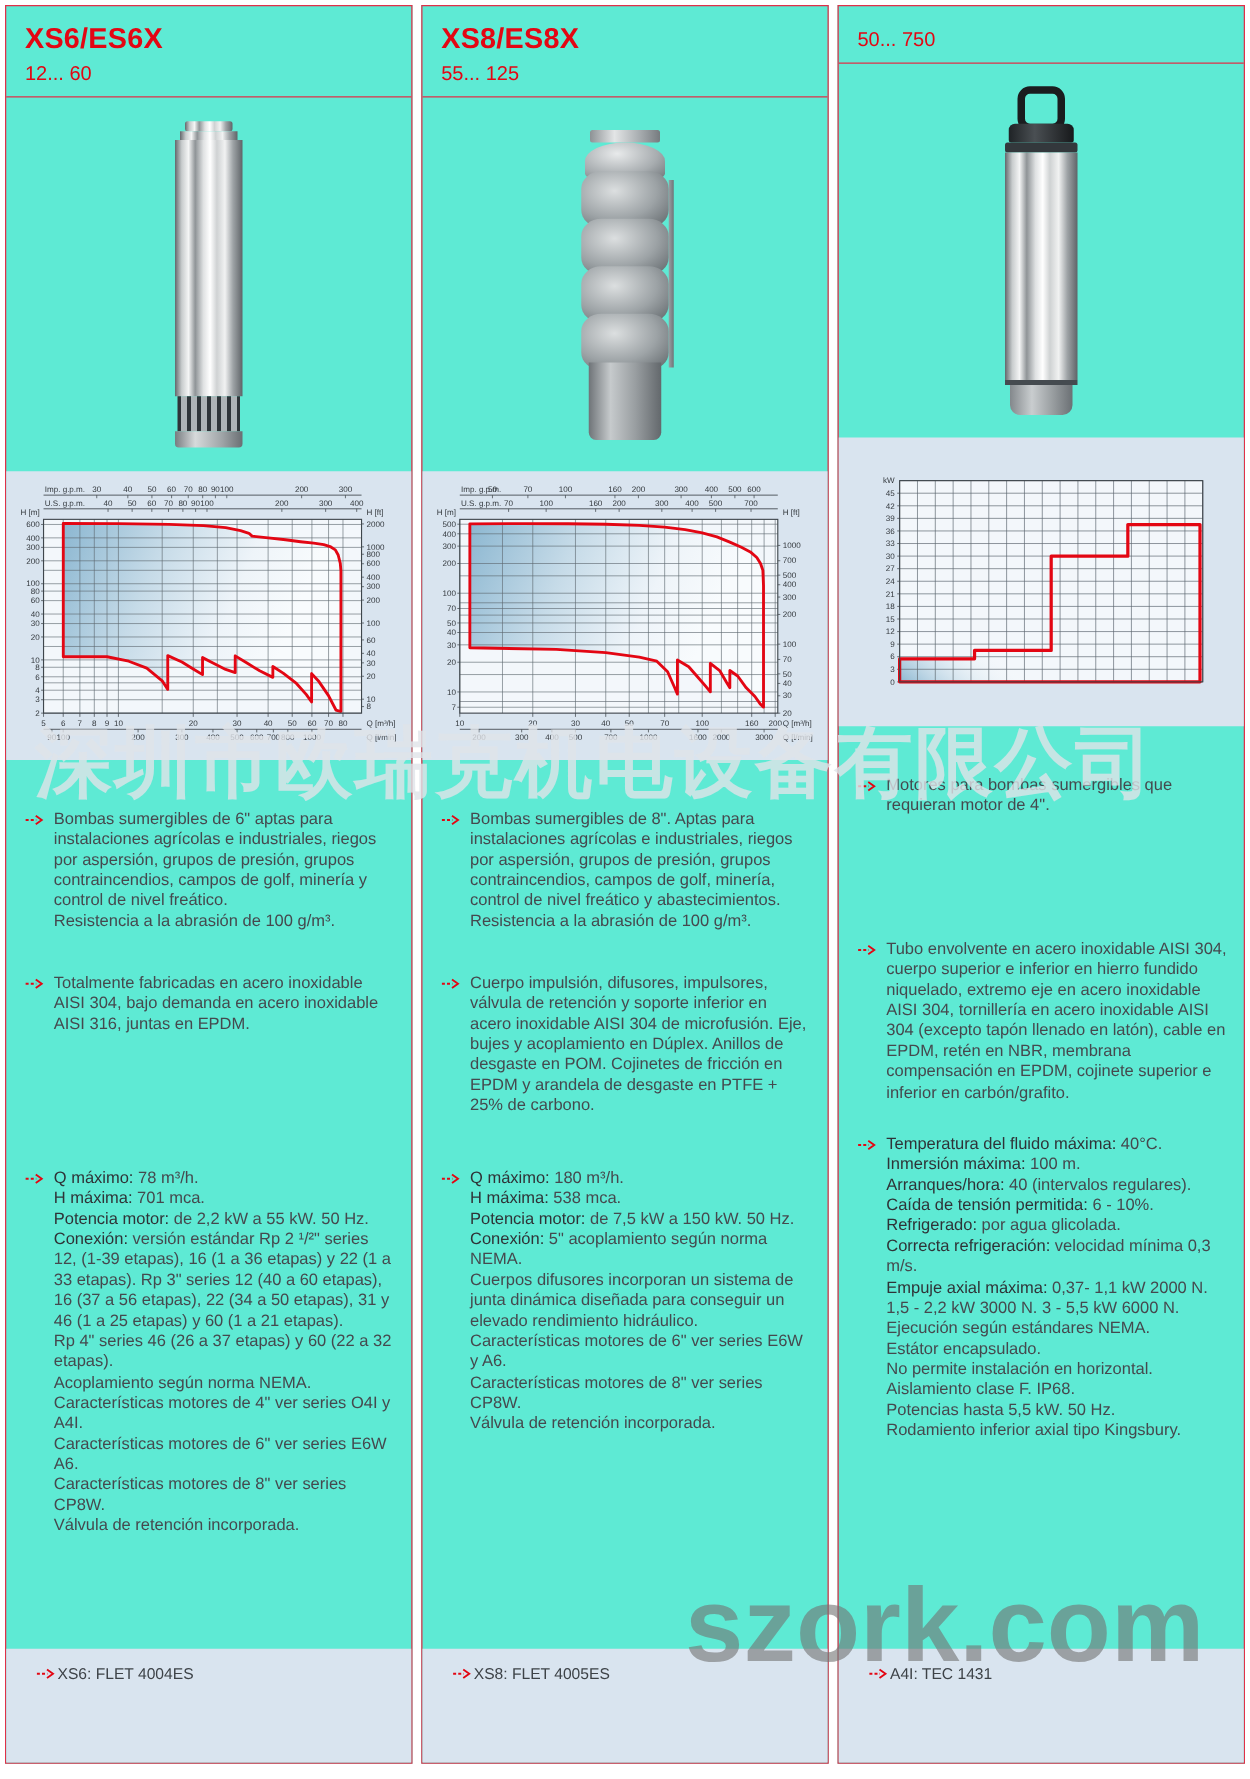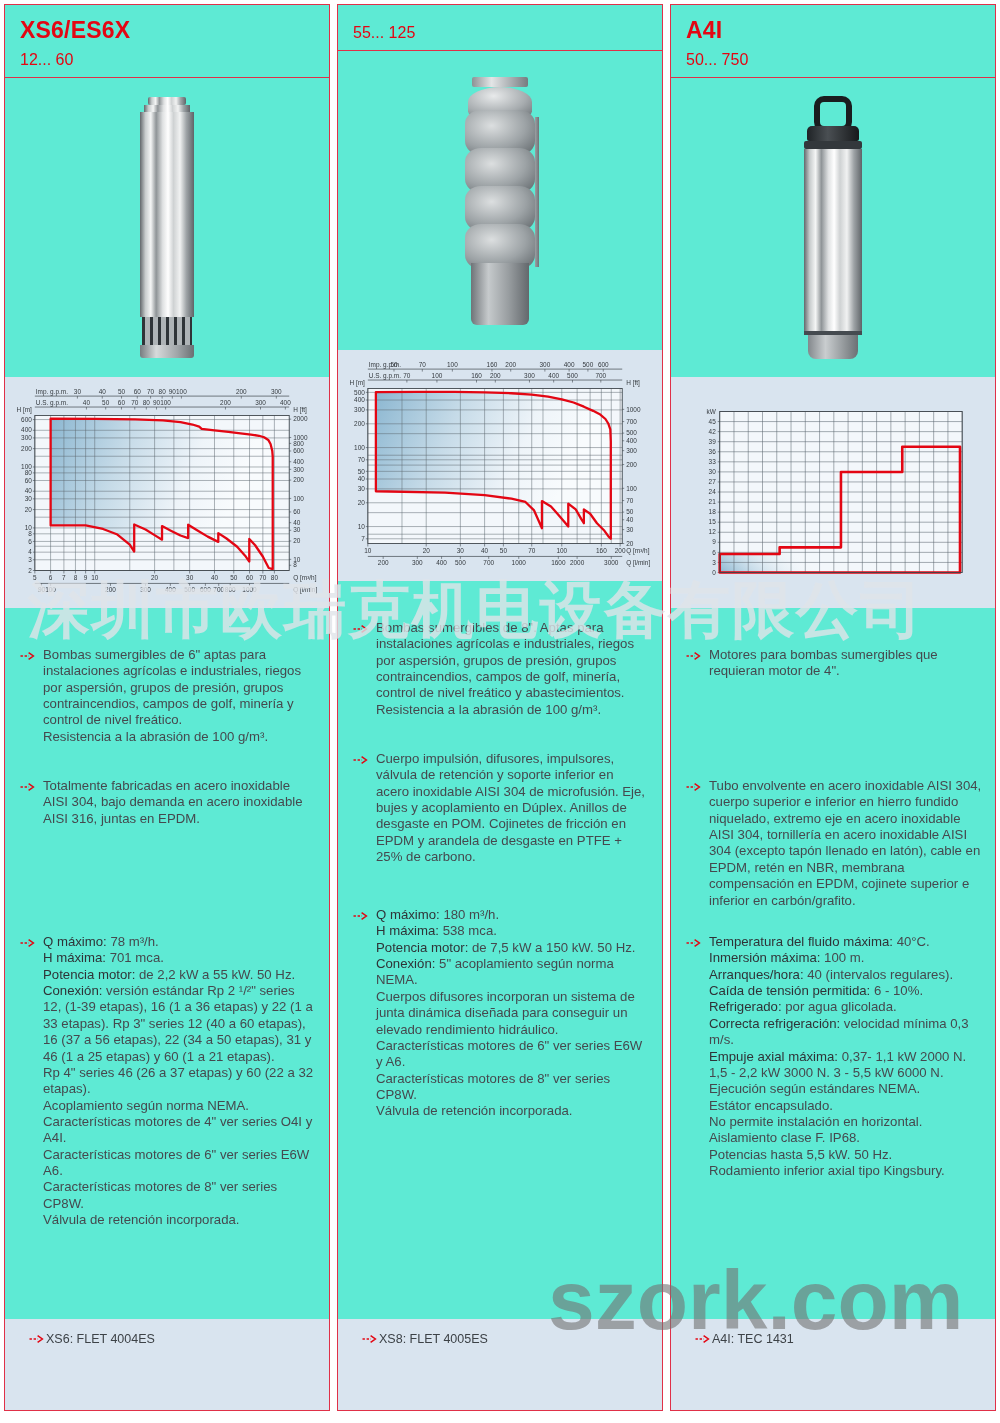--- a/index.html
+++ b/index.html
@@ -295,20 +295,21 @@
       <span class="arrow arrow-slot"><svg width="15" height="10" viewBox="0 0 15 10">
             <line x1="0.5" y1="5" x2="9" y2="5" stroke="#e30613" stroke-width="1.5" stroke-dasharray="2.4 1.7"></line>
             <path d="M8.6 1.6 L13.4 5 L8.6 8.4" fill="none" stroke="#e30613" stroke-width="1.5"></path>
           </svg></span>
       <span>XS6: FLET 4004ES</span>
     </footer>
   </section>
 
   <section class="col">
     <header class="col-header">
+      <div class="title">XS8/ES8X</div>
       <div class="range">55... 125</div>
     </header>
     <div class="photo-area">
       <div class="pump8">
         <div class="p8-top"></div>
           <div class="p8-dome"></div>
         <div class="p8-stage"></div>
           <div class="p8-stage"></div>
           <div class="p8-stage"></div>
           <div class="p8-stage"></div>
@@ -518,21 +519,20 @@
       <span class="arrow arrow-slot"><svg width="15" height="10" viewBox="0 0 15 10">
             <line x1="0.5" y1="5" x2="9" y2="5" stroke="#e30613" stroke-width="1.5" stroke-dasharray="2.4 1.7"></line>
             <path d="M8.6 1.6 L13.4 5 L8.6 8.4" fill="none" stroke="#e30613" stroke-width="1.5"></path>
           </svg></span>
       <span>XS8: FLET 4005ES</span>
     </footer>
   </section>
 
   <section class="col">
     <header class="col-header">
-      <div class="title">A4I</div>
       <div class="range">50... 750</div>
     </header>
     <div class="photo-area">
       <div class="motor4">
         <div class="m4-handle"></div>
           <div class="m4-cap"></div>
           <div class="m4-collar"></div>
         <div class="m4-body metal"></div>
           <div class="m4-ring"></div>
           <div class="m4-base"></div>

